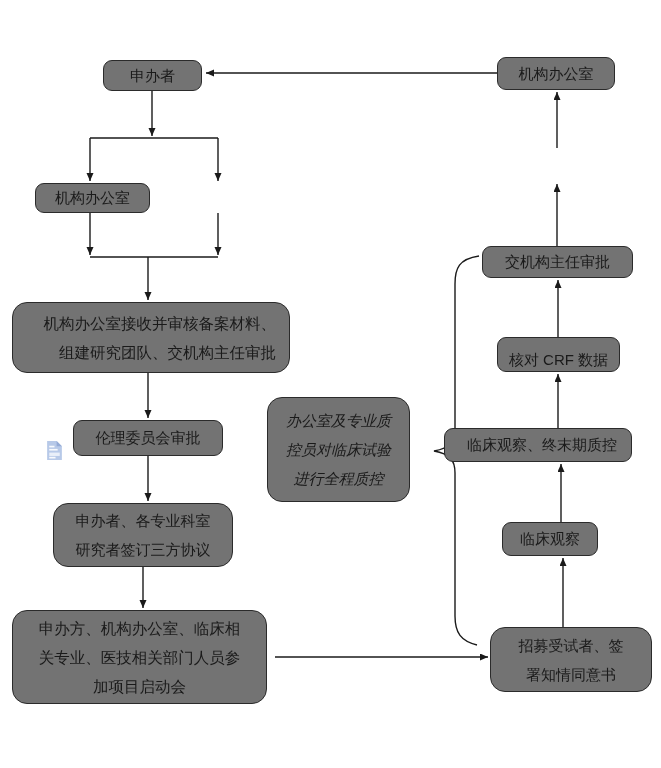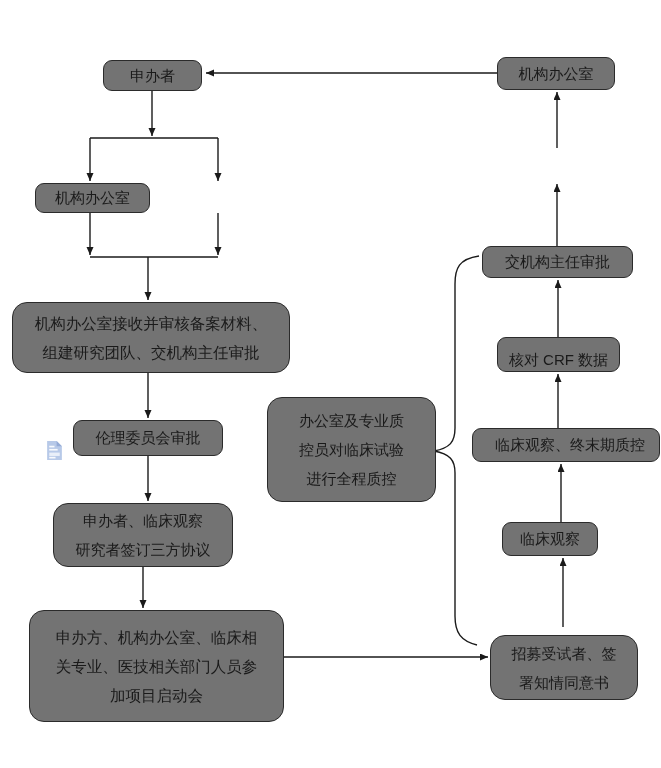--- a/index.html
+++ b/index.html
@@ -19,21 +19,21 @@
     border:1.4px solid #2b2b2b;
     border-radius:9px;
     display:flex;align-items:center;justify-content:center;
     text-align:center;
     font-size:15px;
     line-height:1.55;
     z-index:2;
   }
   .node .lbl{white-space:pre-line;display:block;width:100%;}
   .node.big{border-radius:15px;}
-  .node.left-text{text-align:center;padding:0 13px;}
+  .node.left-text{text-align:right;padding:0 13px;}
   .node.ml .lbl{line-height:29px;}
   #anchor-icon{position:absolute;left:46px;top:441px;width:17px;height:20px;z-index:1;}
 </style>
 </head>
 <body>
 
 <div id="canvas">
 
   <svg class="edges" viewBox="0 0 661 768">
     <defs>
@@ -99,52 +99,52 @@
 
   <div class="node big left-text ml" style="left:12px;top:302px;width:278px;height:71px;font-size:15.5px;">
     <span class="lbl">机构办公室接收并审核备案材料、
 组建研究团队、交机构主任审批</span>
   </div>
 
   <div class="node" style="left:73px;top:420px;width:150px;height:36px;justify-content:flex-end;">
     <span class="lbl">伦理委员会审批</span>
   </div>
 
-  <div class="node big ml" style="left:267px;top:397px;width:169px;height:105px;">
+  <div class="node big ml" style="left:267px;top:397px;width:143px;height:105px;font-style:italic;">
     <span class="lbl">办公室及专业质
 控员对临床试验
 进行全程质控</span>
   </div>
 
   <div class="node big ml" style="left:53px;top:503px;width:180px;height:64px;">
-    <span class="lbl">申办者、临床观察
+    <span class="lbl">申办者、各专业科室
 研究者签订三方协议</span>
   </div>
 
-  <div class="node big ml" style="left:29px;top:610px;width:255px;height:112px;font-size:15.5px;">
+  <div class="node big ml" style="left:12px;top:610px;width:255px;height:94px;font-size:15.5px;">
     <span class="lbl">申办方、机构办公室、临床相
 关专业、医技相关部门人员参
 加项目启动会</span>
   </div>
 
 
   <div class="node" style="left:482px;top:246px;width:151px;height:32px;">
     <span class="lbl">交机构主任审批</span>
   </div>
 
   <div class="node" style="left:497px;top:337px;width:123px;height:35px;align-items:flex-end;">
     <span class="lbl">核对 CRF 数据</span>
   </div>
 
-  <div class="node" style="left:472px;top:428px;width:188px;height:34px;padding-left:8px;">
+  <div class="node" style="left:444px;top:428px;width:188px;height:34px;padding-left:8px;">
     <span class="lbl">临床观察、终末期质控</span>
   </div>
 
   <div class="node" style="left:502px;top:522px;width:96px;height:34px;">
     <span class="lbl">临床观察</span>
   </div>
 
-  <div class="node big ml" style="left:490px;top:627px;width:148px;height:65px;margin-top:8px;">
+  <div class="node big ml" style="left:490px;top:627px;width:162px;height:65px;">
     <span class="lbl">招募受试者、签
 署知情同意书</span>
   </div>
 
 </div>
 
 </body></html>

